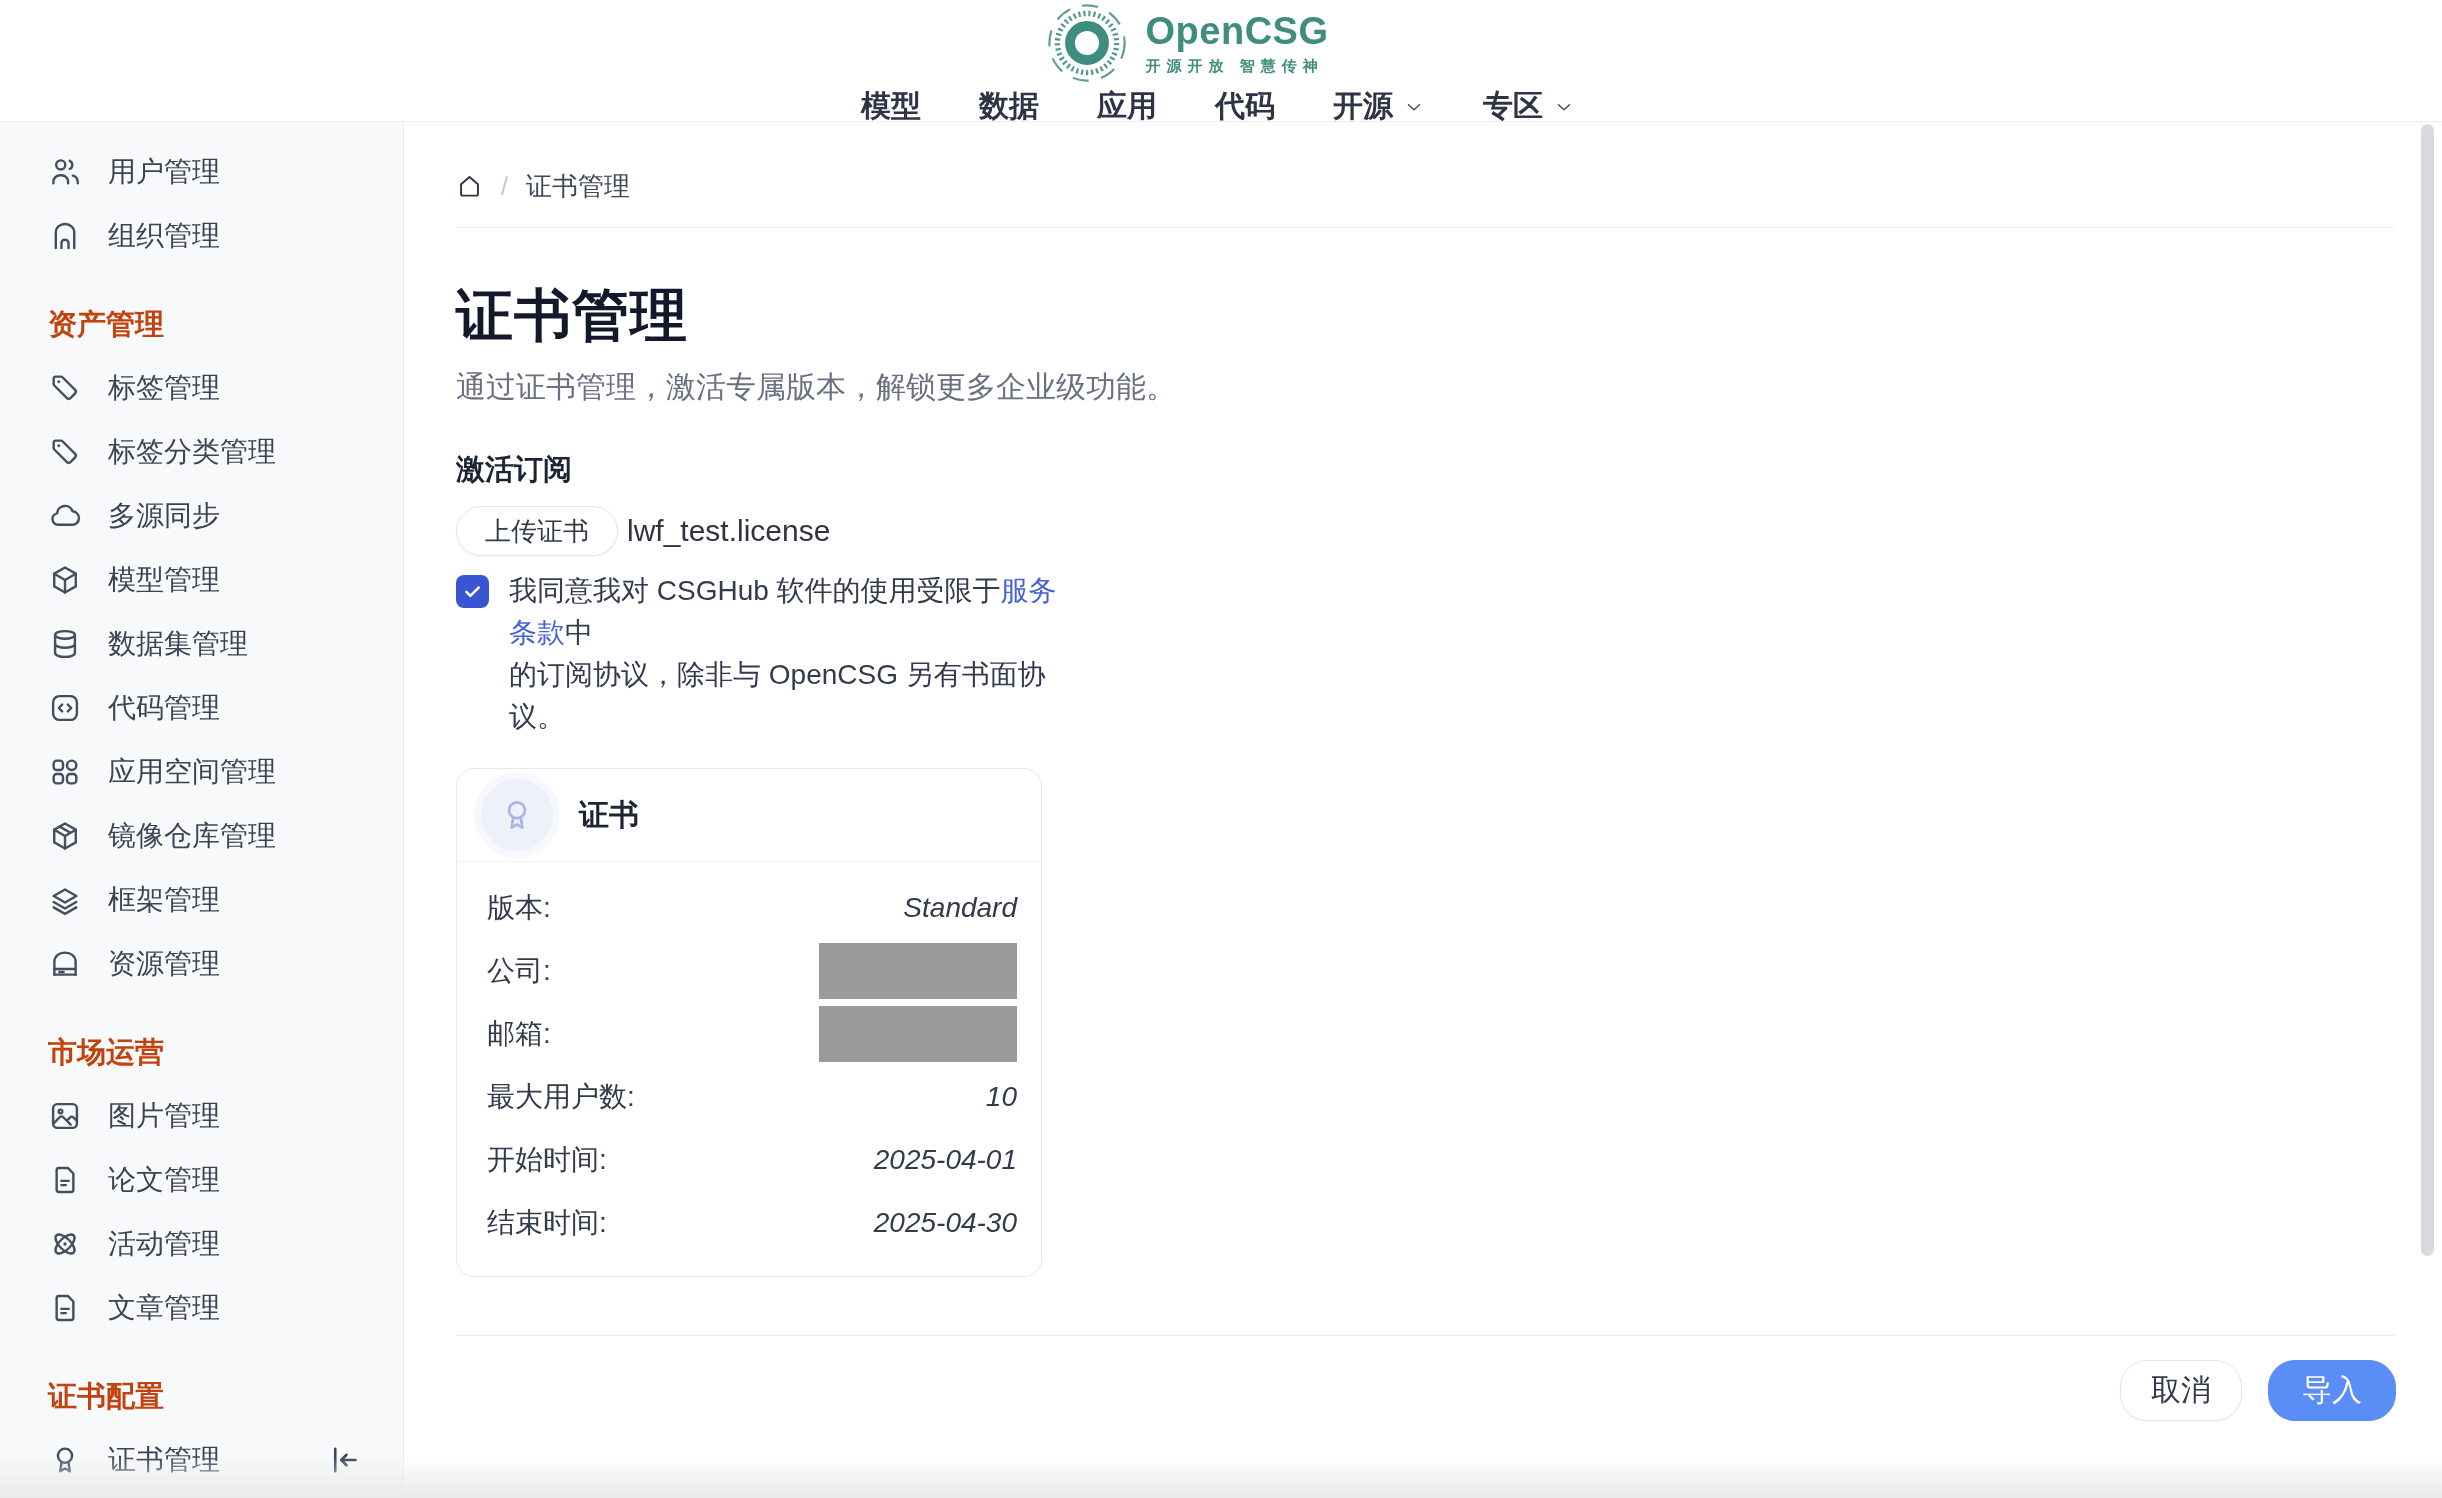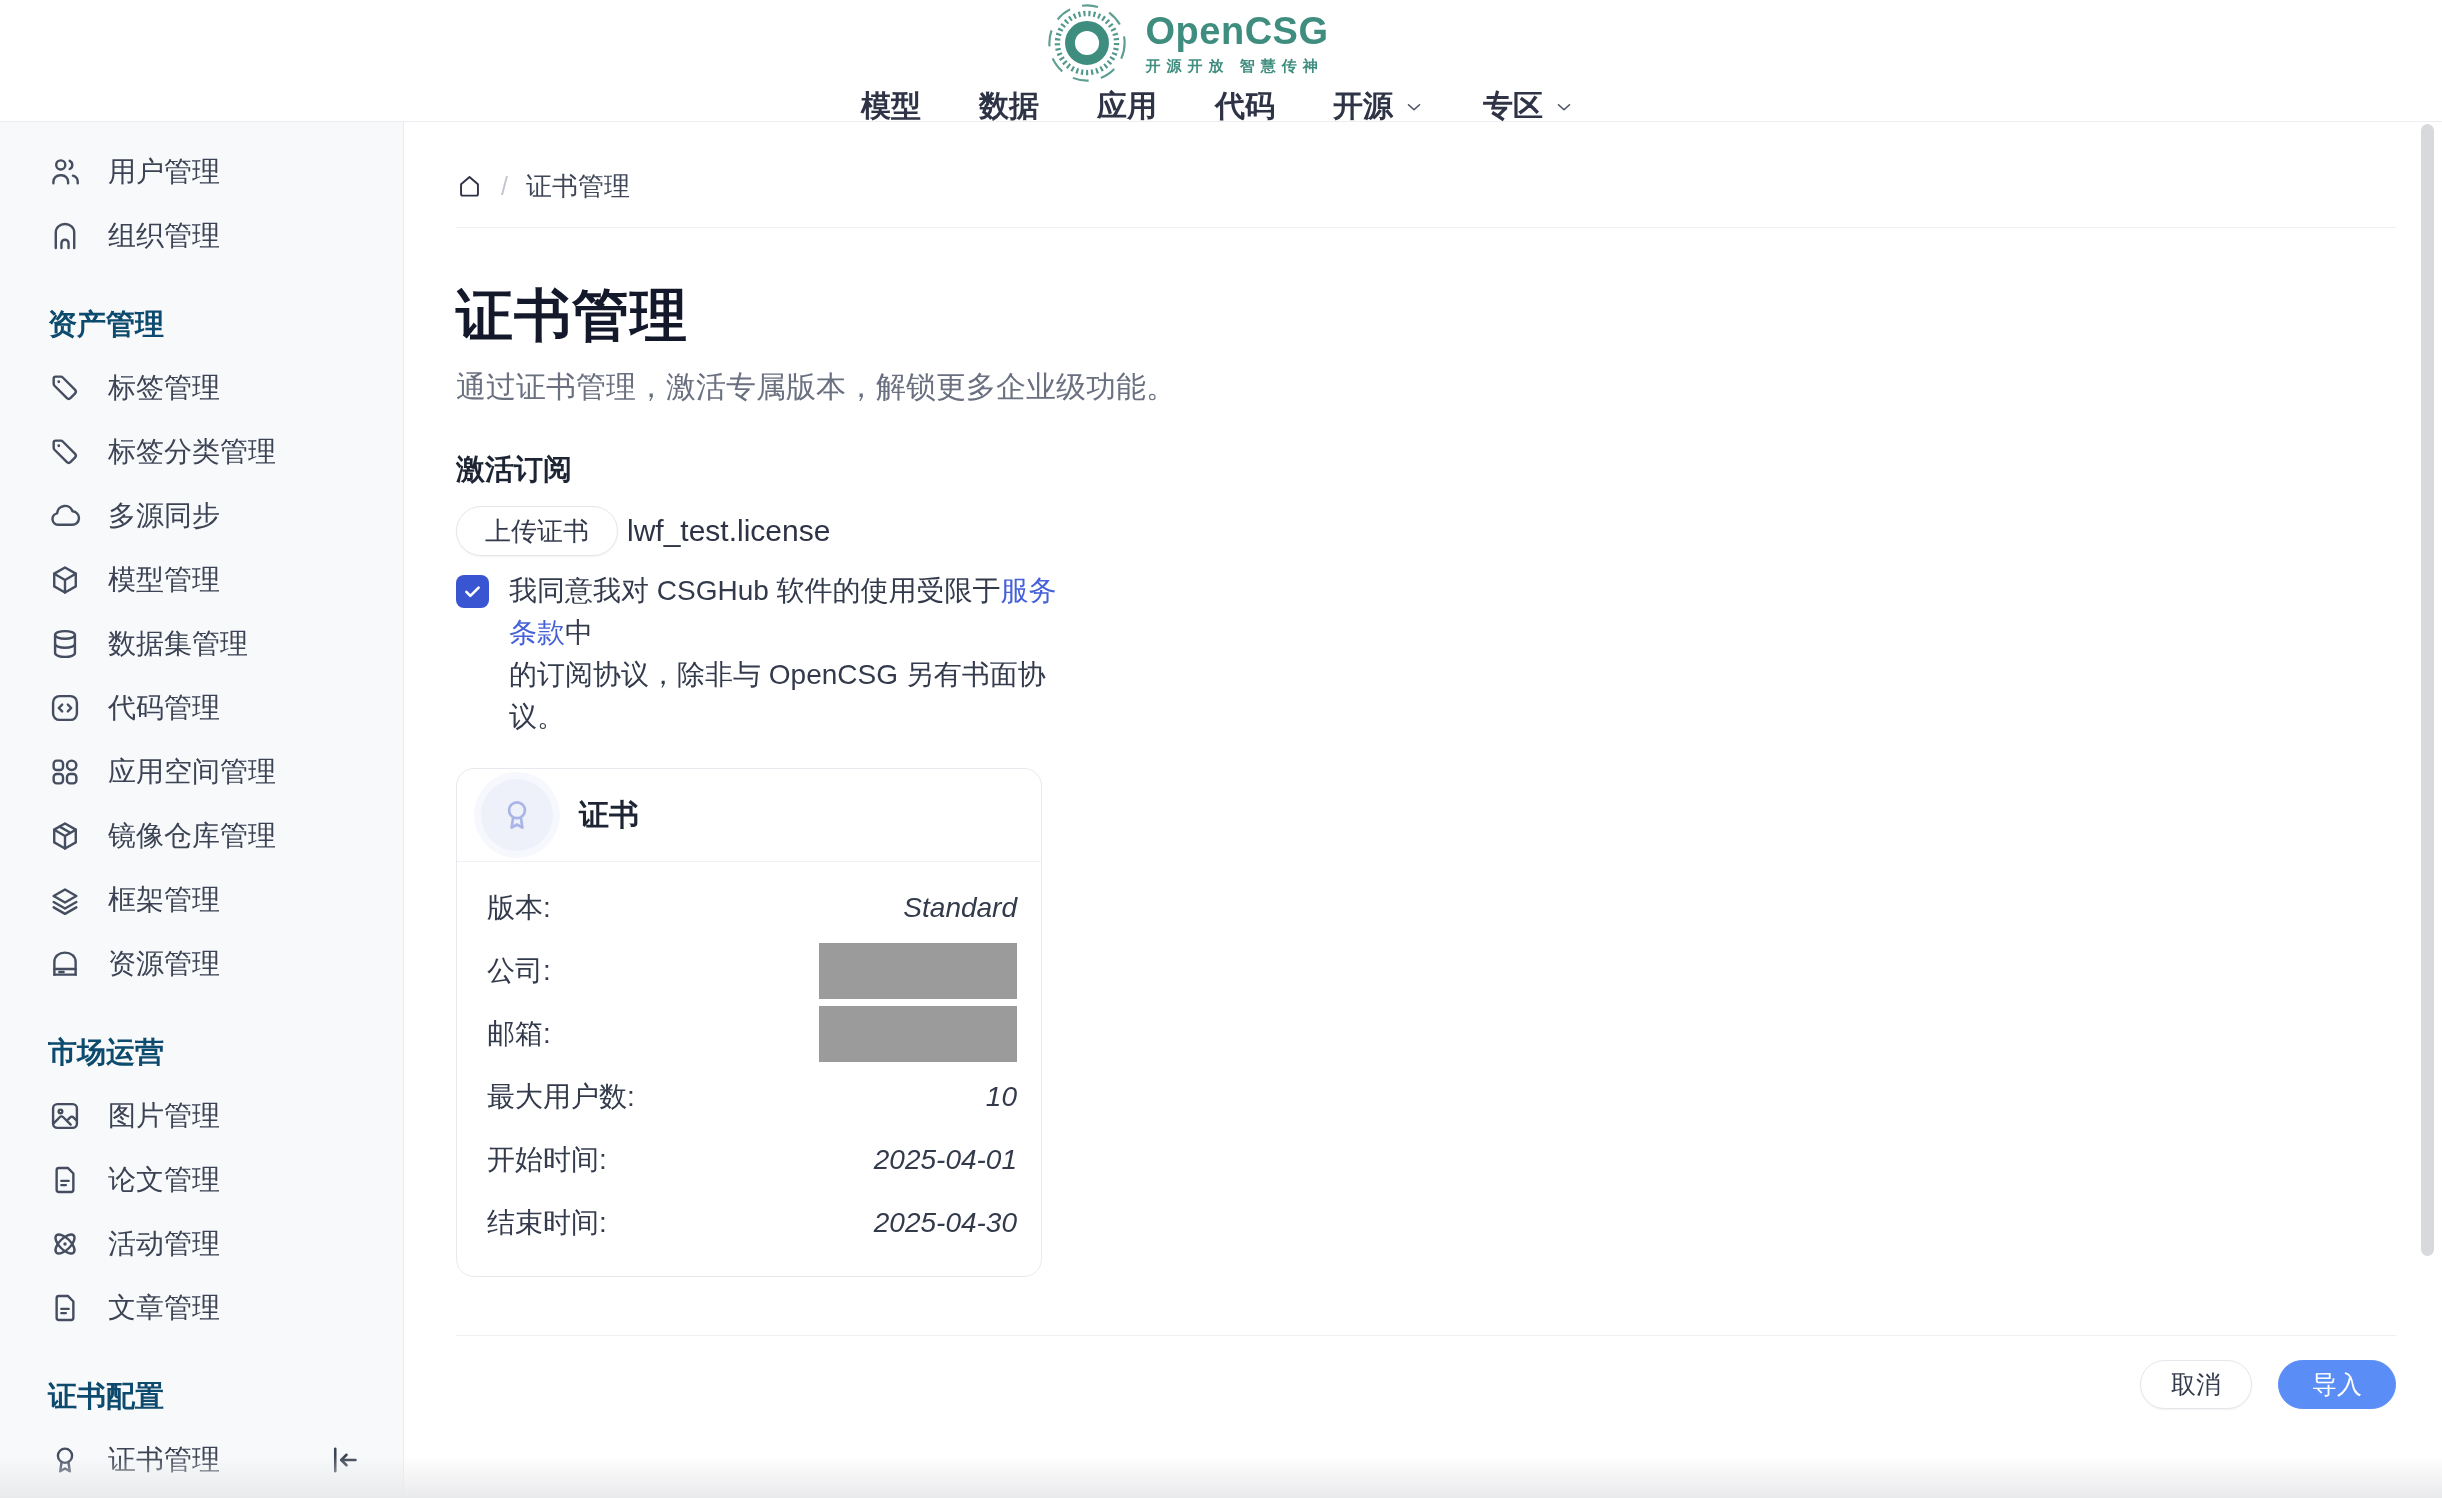--- a/index.html
+++ b/index.html
@@ -24,21 +24,21 @@
   .globe-wrap { display:flex; align-items:center; gap:8px; color:#2e3346; cursor:pointer; }
   .avatar { width:54px; height:54px; border-radius:50%; overflow:hidden; background:#f4f8f7; }
 
   
   .shell { display:flex; height:1376px; }
 
   
   .sidebar { width:404px; flex:0 0 404px; background:#f8f9fb; border-right:1px solid #e9ebee; padding-top:18px; position:relative; }
   .side-item { height:64px; display:flex; align-items:center; gap:26px; padding:0 20px 0 48px; font-size:28px; color:#3c4354; cursor:pointer; }
   .side-item .ic { color:#454e60; flex:0 0 auto; }
-  .side-section { margin-top:26px; height:62px; display:flex; align-items:center; padding:0 48px; font-size:29px; font-weight:700; color:#0c4a6e; }
+  .side-section { margin-top:26px; height:62px; display:flex; align-items:center; padding:0 48px; font-size:29px; font-weight:700; color:#c2410c; }
   .collapse-btn { position:absolute; right:40px; bottom:20px; color:#3c4354; cursor:pointer; }
 
   
   .main { flex:1 1 auto; padding:0 46px 0 52px; background:#fff; }
   .breadcrumb { margin-top:48px; display:flex; align-items:center; gap:18px; font-size:26px; color:#3f4757; height:32px; }
   .breadcrumb .sep { color:#c2c7cf; font-size:25px; }
   .bc-home { color:#2e3346; cursor:pointer; }
   .rule { border:none; border-top:1px solid #edeff2; margin-top:25px; }
   .page-title { margin-top:50px; font-size:57px; font-weight:800; color:#13182b; letter-spacing:1px; }
   .page-sub { margin-top:12px; font-size:30px; color:#6a7080; }
@@ -59,21 +59,21 @@
   .card-sep { border:none; border-top:1px solid #f0f1f5; }
   .card-body { padding:14px 24px 22px 30px; }
   .crow { height:63px; display:flex; align-items:center; justify-content:space-between; font-size:28px; }
   .crow .lab { color:#333a4c; font-weight:500; }
   .crow .val { color:#333a4c;font-style:italic; }
   .redact { width:198px; height:56px; background:#9b9b9b; }
 
   
   .foot-rule { border:none; border-top:1px solid #edeff2; margin-top:58px; }
   .actions { margin-top:24px; display:flex; justify-content:flex-end; align-items:center; gap:26px; }
-  .btn { height:49px; display:flex; align-items:center; border-radius:27px; font-size:25px; cursor:pointer; }
+  .btn { height:61px; display:flex; align-items:center; border-radius:27px; font-size:30px; cursor:pointer; }
   .btn-cancel { padding:0 30px; background:#fff; border:1px solid #e3e6eb; color:#333a4c; box-shadow:0 1px 2px rgba(16,24,40,.05); }
   .btn-import { padding:0 33px; background:#5b8df6; border:1px solid #5b8df6; color:#fff; }
 
   
   .vscroll { position:absolute; top:124px; right:8px; width:13px; height:1132px; border-radius:8px; background:#d7d9dd; cursor:pointer; }
   .bottom-fade { position:absolute; left:0; right:0; bottom:0; height:42px; background:linear-gradient(180deg, rgba(233,234,236,0) 0%, #e9eaec 100%); pointer-events:none; }
 </style>
 </head>
 <body>
 

